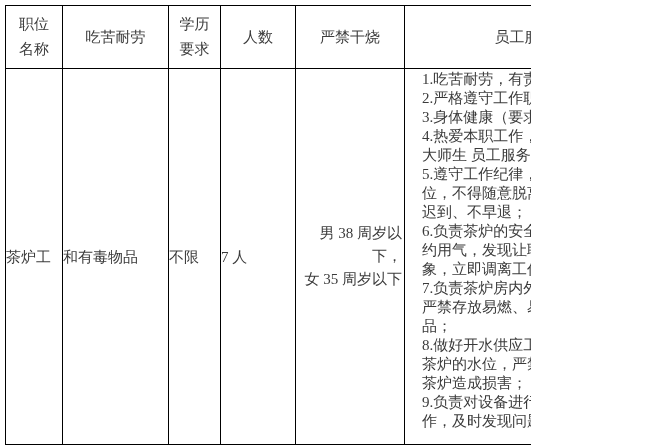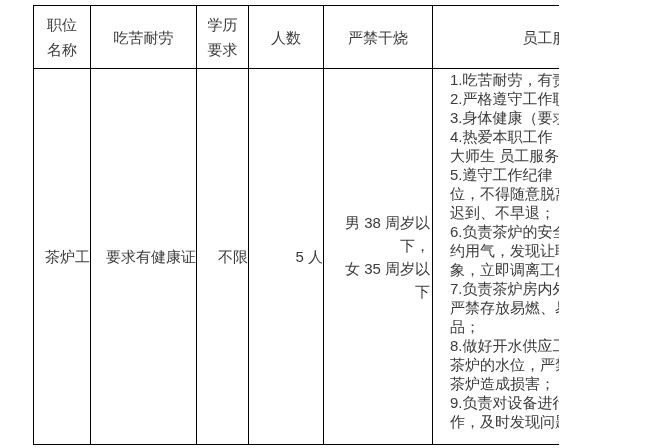--- a/index.html
+++ b/index.html
@@ -5,24 +5,23 @@
   html, body {
     margin: 0;
     padding: 0;
     background: #ffffff;
   }
   .page {
     position: relative;
     width: 531px;
     height: 448px;
     background: #ffffff;
-    font-family: Liberation Sans, sans-serif;
+    font-family: Liberation Serif, serif;
     color: #3b3b3b;
     overflow: hidden;
-    margin-left: 28px;
   }
   table.job-table {
     position: absolute;
     left: 5px;
     top: 5px;
     width: 639px;
     border-collapse: collapse;
     table-layout: fixed;
   }
   .job-table th, .job-table td {
@@ -35,21 +34,21 @@
     padding: 0;
   }
   .job-table thead tr { height: 63px; }
   .job-table tbody tr { height: 376px; }
   .job-table th {
     text-align: center;
     vertical-align: middle;
     line-height: 25px;
   }
   .job-table td.center-cell {
-    text-align: right;
+    text-align: left;
     vertical-align: middle;
     line-height: 22px;
   }
   .job-table td.age-cell {
     text-align: right;
     vertical-align: middle;
     line-height: 23px;
     padding-left: 6px;
     padding-right: 2px;
   }
@@ -81,23 +80,23 @@
         <th>学历
 要求</th>
         <th>人数</th>
         <th>严禁干烧</th>
         <th>员工服务</th>
       </tr>
     </thead>
     <tbody>
       <tr>
         <td class="center-cell">茶炉工</td>
-        <td class="center-cell">要求有健康证</td>
+        <td class="center-cell">和有毒物品</td>
         <td class="center-cell">不限</td>
-        <td class="center-cell">5 人</td>
+        <td class="center-cell">7 人</td>
         <td class="age-cell">男 38 周岁以下，
 女 35 周岁以下</td>
         <td class="req-cell">1.吃苦耐劳，有责任心；
 2.严格遵守工作职责；
 3.身体健康（要求有健康证）；
 4.热爱本职工作，全心全意为广大师生 员工服务，遵纪守法；
 5.遵守工作纪律，坚守工作岗位，不得随意脱离工作岗位，不迟到、不早退；
 6.负责茶炉的安全使用，注意节约用气，发现让职工喝生水现象，立即调离工作岗位；
 7.负责茶炉房内外卫生，茶炉间严禁存放易燃、易爆、和有毒物品；
 8.做好开水供应工作，定时查看茶炉的水位，严禁干烧，以免对茶炉造成损害；

